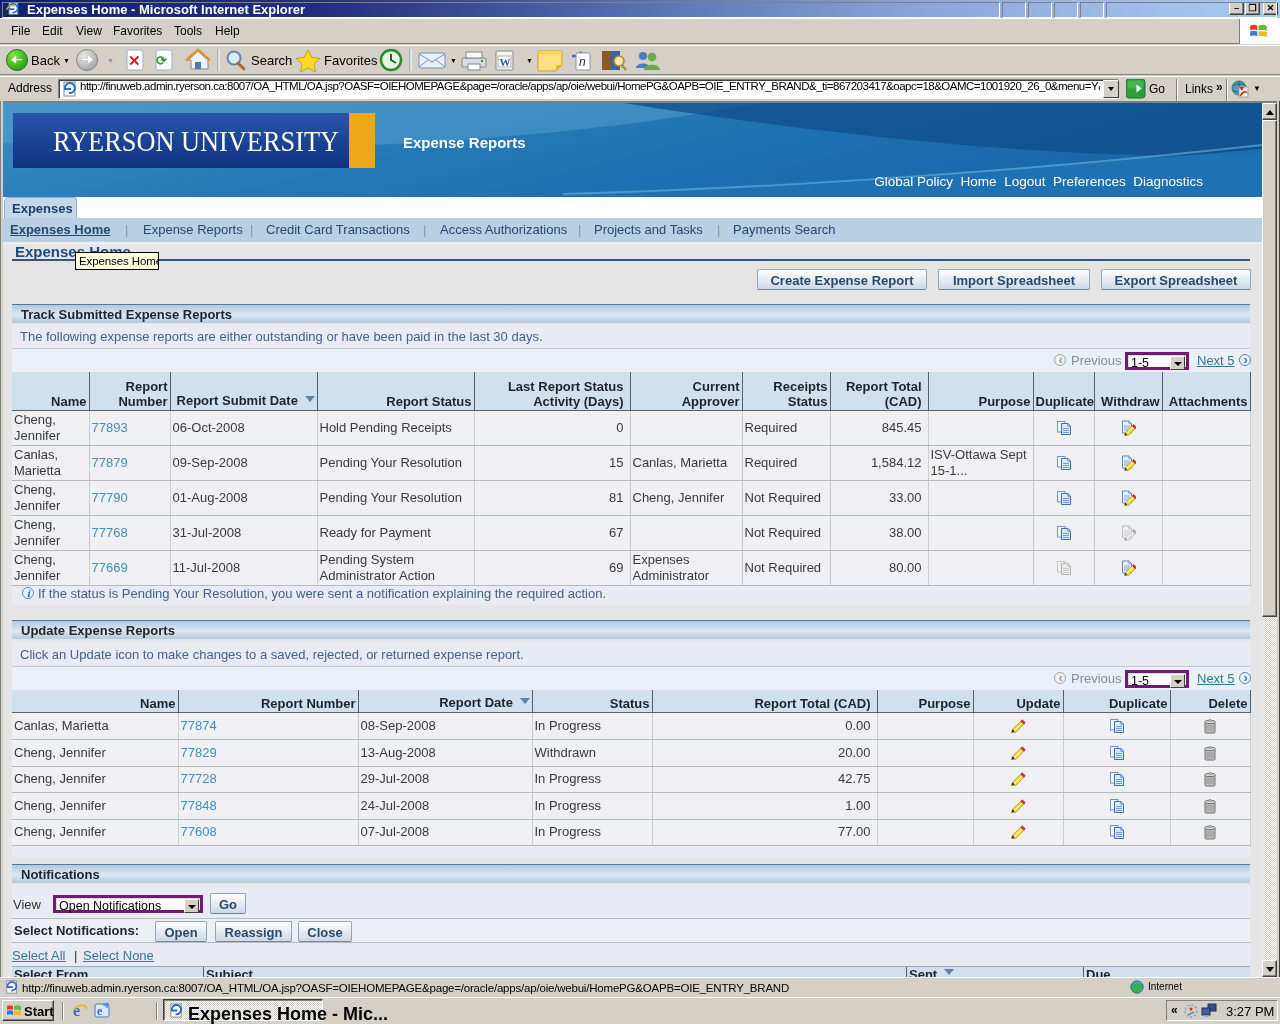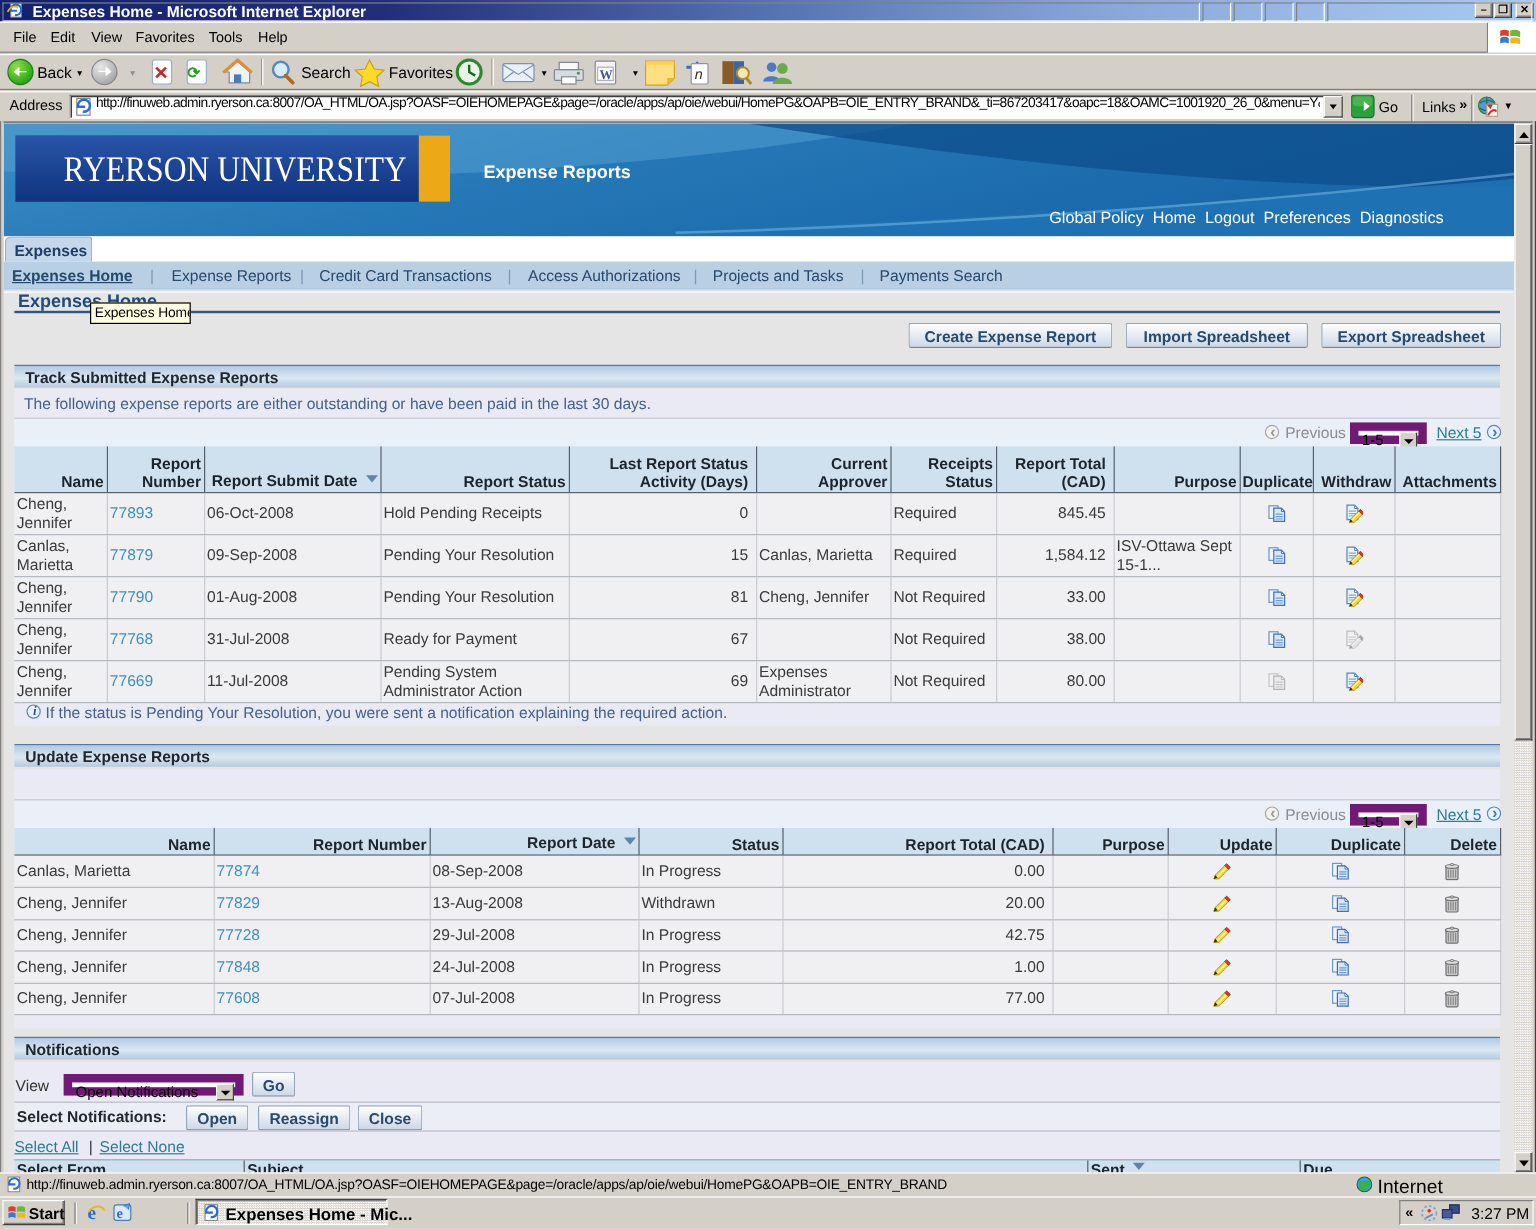--- a/index.html
+++ b/index.html
@@ -38,21 +38,21 @@
 .sechdr{width:1238px;height:19px;border-top:1px solid #54799e;background:linear-gradient(#b0c9e1,#dce8f3 55%,#b7c9dc);color:#20262e;font-weight:bold;font-size:13px;padding:2px 0 0 9px}
 .secbody{width:1238px;background:#e9eaf3}
 .note{font-size:13px;color:#44618c}
 .ctrlrow{position:absolute;width:1238px;height:24px;background:#e9f0f8;border-top:1px solid #c2c8d2;font-size:13px;color:#8b8b92}
 .otable{position:absolute;border-collapse:collapse;table-layout:fixed;font-size:13px;color:#3a3a3a}
 .otable th{background:#cfe1ef;color:#1d242c;font-weight:bold;text-align:right;vertical-align:bottom;border-right:1px solid #55606b;border-bottom:1px solid #55606b;padding:1px 2px;line-height:15px}
 .otable td{background:#f0eff1;border-right:1px solid #c9ccd1;border-bottom:1px solid #b4b8bf;padding:1px 2px;vertical-align:middle;line-height:16px}
 .rt,.otable th.rt,.otable td.rt{text-align:right;padding-right:6px}.ctr{text-align:center}
 a.tl{color:#3f90c1;}
 a.nx{color:#2e7a96;text-decoration:underline}
-.selbox{position:absolute;height:18px;background:#fff;border:7px solid #701a75;box-shadow:inset 1px 1px 0 #40404033;font-size:12.5px;color:#000;padding:1px 0 0 3px}
+.selbox{position:absolute;height:18px;background:#fff;border:3px solid #701a75;box-shadow:inset 1px 1px 0 #40404033;font-size:12.5px;color:#000;padding:1px 0 0 3px}
 .selbtn{position:absolute;right:1px;top:1px;width:15px;height:14px;background:#d4d0c8;border:1px solid;border-color:#fff #404040 #404040 #fff}
 .selbtn:after{content:"";position:absolute;left:3px;top:5px;border:4px solid transparent;border-top:4px solid #000}
 .ic16{width:16px;height:16px;vertical-align:middle}
 .gray{filter:grayscale(1) opacity(0.45)}
 .sortarr{display:inline-block;width:0;height:0;border:5px solid transparent;border-top:6px solid #5f83a9;vertical-align:middle;margin-left:3px;margin-bottom:2px}
 .pvic{width:12px;height:12px;border:1px solid #a6a6a6;border-radius:50%;background:#f2f2f2}
 .pvic:before{content:"‹";position:absolute;left:3.5px;top:-3.5px;font-size:13px;color:#979797;font-weight:bold}
 .nxic{width:12px;height:12px;border:1px solid #5588cc;border-radius:50%;background:#e8f1fc}
 .nxic:before{content:"›";position:absolute;left:3.5px;top:-3.5px;font-size:13px;color:#3a74bc;font-weight:bold}
 .infoic{width:12px;height:12px;border:1px solid #5588cc;border-radius:50%;background:#eaf2fc}
@@ -399,20 +399,21 @@
               <use href="#wd"></use>
             </svg></td>
           <td></td>
         </tr>
 </tbody>
     </table>
 <span class="abs infoic" style="left:19px;top:484px"></span>
 <div class="abs sechdr" style="left:9px;top:517px">Update Expense Reports</div>
 <div class="abs note" style="left:35px;top:483px">If the status is Pending Your Resolution, you were sent a notification explaining the required action.</div>
 <div class="abs secbody" style="left:9px;top:538px;height:216px"></div>
+<div class="abs note" style="left:17px;top:544px">Click an Update icon to make changes to a saved, rejected, or returned expense report.</div>
 <div class="abs ctrlrow" style="left:9px;top:563px">
  <span class="abs pvic" style="left:1042px;top:5px"></span>
  <span class="abs" style="left:1059px;top:4px">Previous</span>
  <span class="selbox" style="left:1113px;top:3px;width:64px">1-5<span class="selbtn"></span></span>
  <a class="abs nx" style="left:1185px;top:4px">Next 5</a>
  <span class="abs nxic" style="left:1227px;top:5px"></span>
 </div>
 <table class="otable" id="t2" style="left:9px;top:587px;width:1238px">
 <colgroup>
         <col style="width:166px">
@@ -565,21 +566,21 @@
 <div class="pane" style="left:1002px;width:24px"></div>
 <div class="pane" style="left:1028px;width:24px"></div>
 <div class="pane" style="left:1054px;width:24px"></div>
 <div class="pane" style="left:1080px;width:24px"></div>
 <div class="pane" style="left:1106px;width:171px"></div>
 <svg class="abs" style="left:1130px;top:980px" width="14" height="14" viewBox="0 0 16 16">
     <circle cx="8" cy="8" r="7" fill="#38a0e8"></circle>
     <path d="M3 4 C6 7 11 2 14 6 C14 10 10 14 6 14 C3 12 2 8 3 4" fill="#38b048"></path>
     <circle cx="8" cy="8" r="7" fill="none" stroke="#1a6a28"></circle>
   </svg>
-<span class="abs" style="left:1148px;top:981px;font-size:16px;color:#000">Internet</span>
+<span class="abs" style="left:1148px;top:981px;font-size:10px;color:#000">Internet</span>
 <div class="abs" id="taskbar"></div>
 <div class="abs" style="left:2px;top:1000px;width:52px;height:21px;background:#d4d0c8;border:1px solid;border-color:#fff #404040 #404040 #fff;box-shadow:inset -1px -1px 0 #808080"></div>
 <svg class="abs" style="left:6px;top:1003px" width="16" height="15" viewBox="0 0 16 15">
     <path d="M1 3 C3 2 5 2 7 3 V7 C5 6 3 6 1 7 Z" fill="#e03c28"></path>
     <path d="M8 3 C10 2 13 2 15 3.5 V7.5 C13 6.5 10 6.5 8 7 Z" fill="#6ab83c"></path>
     <path d="M1 8 C3 7 5 7 7 8 V12 C5 11 3 11 1 12 Z" fill="#3878d8"></path>
     <path d="M8 8 C10 7.5 13 7.5 15 8.5 V12.5 C13 11.5 10 11.5 8 12 Z" fill="#f0b820"></path>
   </svg>
 <span class="abs" style="left:24px;top:1004px;font-size:13px;font-weight:bold;color:#000">Start</span>
 <div class="abs" style="left:62px;top:1002px;width:2px;height:18px;border-left:1px solid #808080;border-right:1px solid #fff"></div>
@@ -591,21 +592,21 @@
     <rect x="1" y="2" width="14" height="13" rx="2" fill="#dce8f8" stroke="#4a7ac0"></rect>
     <text x="3" y="13" font-size="12" font-weight="bold" font-family="Liberation Serif,serif" fill="#2a6ad8">e</text>
     <path d="M9 3 L14 1 L13 6" fill="#58b0f0" stroke="#2a6ad8" stroke-width="0.8"></path>
   </svg>
 <div class="abs" style="left:156px;top:1002px;width:2px;height:18px;border-left:1px solid #808080;border-right:1px solid #fff"></div>
 <div class="abs" style="left:163px;top:999px;width:160px;height:22px;background-image:conic-gradient(#fff 25%,#d4d0c8 0 50%,#fff 0 75%,#d4d0c8 0);background-size:2px 2px;border:1px solid;border-color:#404040 #fff #fff #404040;box-shadow:inset 1px 1px 0 #808080"></div>
 <svg class="abs" style="left:169px;top:1003px" width="15" height="15" viewBox="0 0 16 16">
     <rect x="2" y="1" width="11" height="14" fill="#fff" stroke="#888"></rect>
     <path d="M3 8 A5 5 0 1 1 7 12 M2 8 H9" stroke="#2a6ad8" stroke-width="2" fill="none"></path>
   </svg>
-<span class="abs" style="left:188px;top:1004px;font-size:14px;font-weight:bold;color:#000">Expenses Home - Mic...</span>
+<span class="abs" style="left:188px;top:1004px;font-size:18px;font-weight:bold;color:#000">Expenses Home - Mic...</span>
 <div class="abs" style="left:1166px;top:1000px;width:112px;height:21px;border:1px solid;border-color:#808080 #fff #fff #808080"></div>
 <span class="abs" style="left:1171px;top:1003px;font-size:12px;font-weight:bold;color:#000">«</span>
 <svg class="abs" style="left:1184px;top:1004px" width="14" height="14" viewBox="0 0 14 14">
     <circle cx="7" cy="7" r="6" fill="none" stroke="#8aa0c8" stroke-width="1.5" stroke-dasharray="2 2"></circle>
     <circle cx="7" cy="5" r="1.5" fill="#d03020"></circle>
     <path d="M4 11 L10 8" stroke="#6a88b8" stroke-width="1.5"></path>
   </svg>
 <svg class="abs" style="left:1201px;top:1003px" width="16" height="16" viewBox="0 0 16 16">
     <rect x="7" y="1" width="8" height="7" fill="#3a4a8a" stroke="#20305a"></rect>
     <rect x="1" y="5" width="8" height="7" fill="#4a5a9a" stroke="#20305a"></rect>

